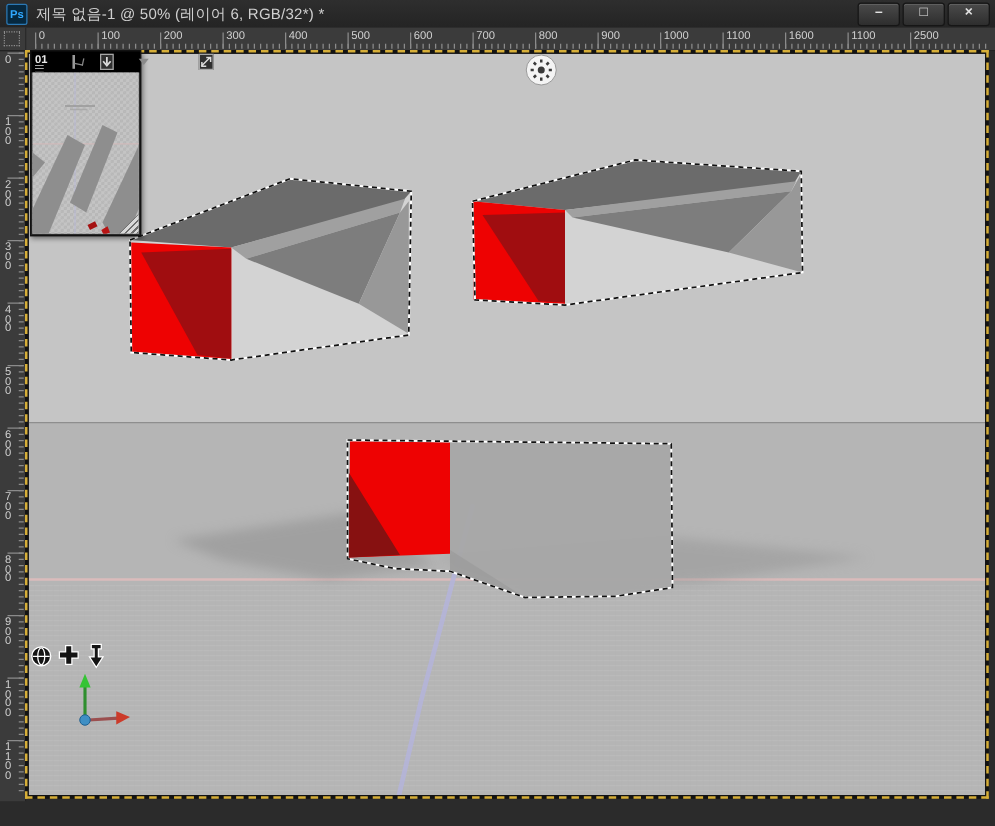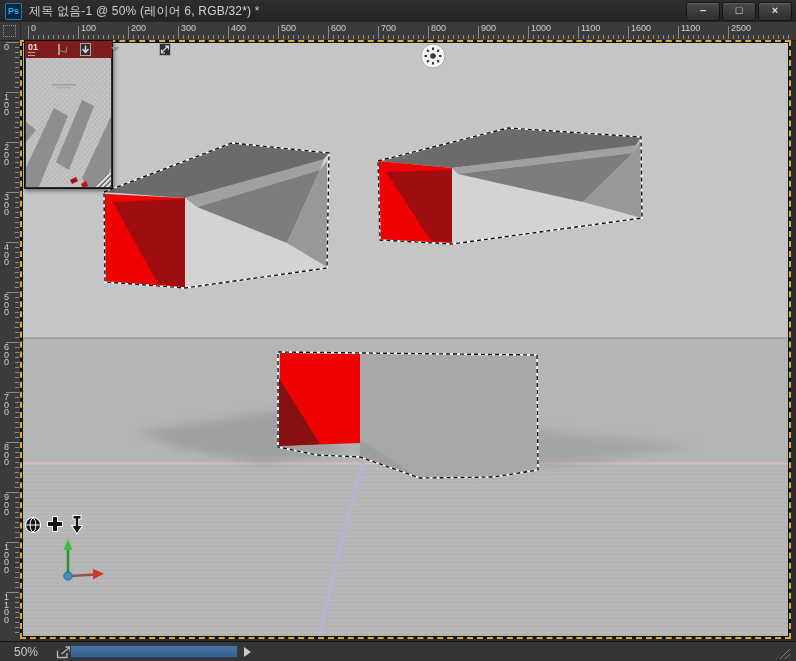--- a/index.html
+++ b/index.html
@@ -31,21 +31,21 @@
   .vlab{position:absolute;left:4px;width:8px;font-size:9px;line-height:7.5px;word-break:break-all;color:#cfcfcf;}
 
   
   .canvas-frame{position:absolute;left:20px;top:40px;width:771px;height:599px;background:#131313;}
   .gold-border{position:absolute;left:0;top:0;right:0;bottom:0;border:2px dashed #d6ae38;box-sizing:border-box;}
   .canvas-svg{position:absolute;left:23px;top:43px;}
 
   
   .sec-panel{position:absolute;left:24px;top:40px;width:89px;height:149px;border:1px solid #121212;
              box-shadow:1px 2px 4px rgba(0,0,0,.45);background:#2b2b2b;box-sizing:border-box;}
-  .sec-head{height:17px;background:#7f1d1d;display:flex;align-items:center;gap:20px;padding:0 3px;}
+  .sec-head{height:17px;background:#000000;display:flex;align-items:center;gap:20px;padding:0 3px;}
   .sec-idx{color:#e6e6e6;font-size:9px;font-weight:bold;line-height:8px;}
   .menu-lines{width:7px;height:5px;background:repeating-linear-gradient(#aaa 0 1px,transparent 1px 2.5px);margin-top:1px;}
   .mini-frame{width:13px;height:11px;border:1px solid #9a9a9a;background:#1d1d1d;position:relative;box-sizing:border-box;}
   .mini-frame:before{content:"";position:absolute;left:1px;top:1px;width:6px;height:5px;border-right:1px solid #888;border-bottom:1px solid #888;transform:rotate(12deg);}
   .boxed-btn{width:16px;height:13px;border:1px solid #a6a6a6;background:#303030;display:flex;align-items:center;justify-content:center;box-sizing:border-box;}
   .tri-down{width:0;height:0;border-left:4px solid transparent;border-right:4px solid transparent;border-top:5px solid #8a8a8a;}
   .sec-body{position:absolute;left:1px;top:17px;right:1px;bottom:1px;background:#c4c4c4;
             background-image:linear-gradient(45deg,#b7b7b7 25%,transparent 25%,transparent 75%,#b7b7b7 75%),
                              linear-gradient(45deg,#b7b7b7 25%,transparent 25%,transparent 75%,#b7b7b7 75%);
             background-size:5px 5px;background-position:0 0,2.5px 2.5px;overflow:hidden;}
@@ -534,24 +534,14 @@
         <polygon points="30,104 56,42 68,48 43,112" fill="#8e8e8e"></polygon>
         <polygon points="56,120 88,52 104,62 76,131 62,131" fill="#8e8e8e"></polygon>
         <polygon points="0,64 10,72 0,84" fill="#8e8e8e"></polygon>
         <polygon points="44,122 50,119 52,123 46,126" fill="#a51212"></polygon>
         <polygon points="55,126 60,123 62,128 57,130" fill="#b81414"></polygon>
       </svg>
       <div class="grip"></div>
     </div>
   </div>
 
-  <div class="statusbar">
-    <div class="zoom-txt">50%</div>
-    <svg class="exp-icon" width="16" height="13" viewBox="0 0 16 13">
-      <path d="M1.5,4.5 v7 h9.5 v-4.5" fill="none" stroke="#b5b5b5" stroke-width="1.3"></path>
-      <path d="M5.5,8 L13.5,1.5 M9.5,1 h4.5 v4.5" fill="none" stroke="#b5b5b5" stroke-width="1.3"></path>
-    </svg>
-    <div class="progress"></div>
-    <div class="flyout"></div>
-    <div class="sb-grip"></div>
-  </div>
 
 </div>
 
 </body></html>

